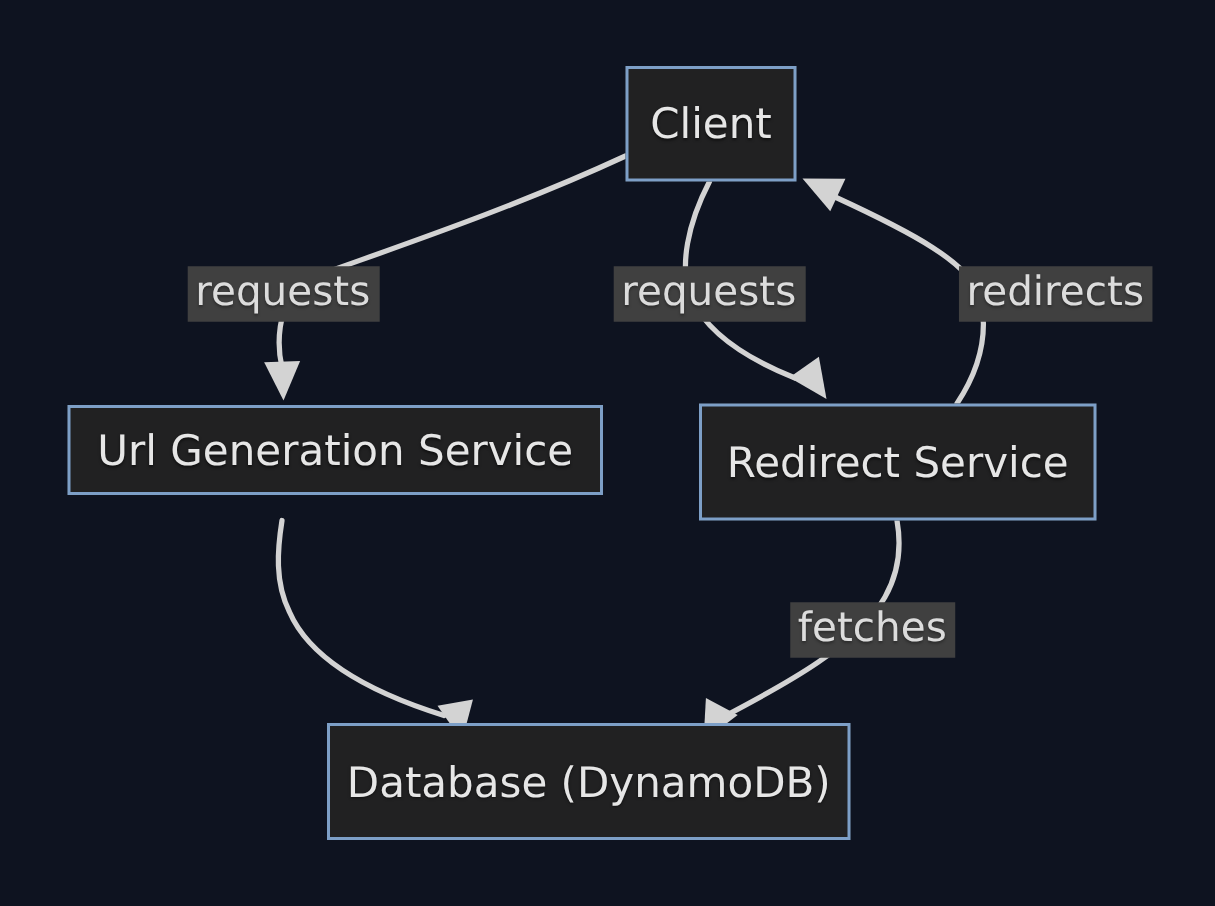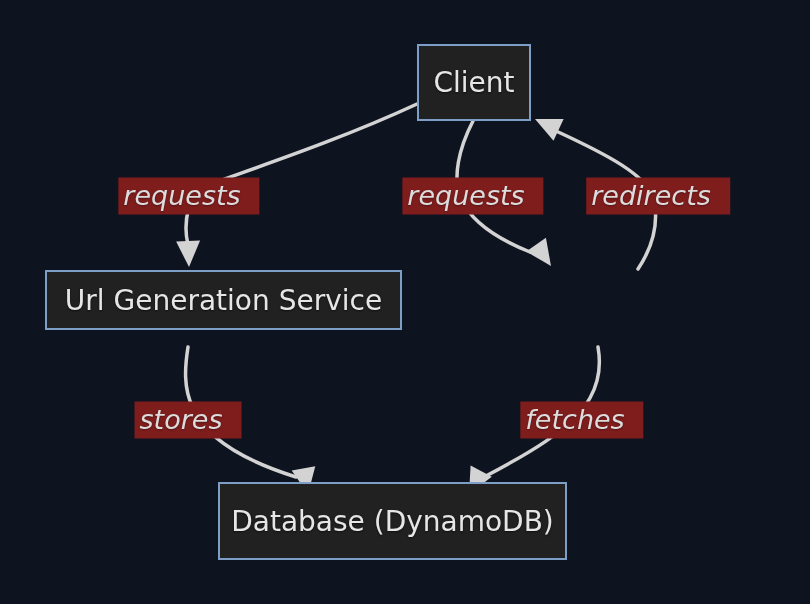--- a/index.html
+++ b/index.html
@@ -43,32 +43,31 @@
     white-space: nowrap;
     text-shadow: 0 1px 2px rgba(0,0,0,0.55);
   }
   .node-client   { left: 417px; top: 44px;  width: 114px; height: 77px; }
   .node-urlgen   { left: 10px;  top: 270px; width: 357px; height: 60px; margin-left: 35px; }
   .node-redirect { left: 466px; top: 269px; width: 265px; height: 78px; }
   .node-database { left: 218px; top: 482px; width: 349px; height: 78px; }
   .edge-label {
     position: absolute;
     transform: translate(-50%, -50%);
-    background: #7f1d1d;
+    background: #404040;
     color: #dcdcdc;
     font-size: 27px;
     line-height: 1.0;
-    padding: 4px 19px 6px 5px;
+    padding: 4px 6px 6px 5px;
     white-space: nowrap;
     text-shadow: 0 1px 2px rgba(0,0,0,0.35);
-    font-style: italic;
   }
   .label-requests-left { left: 189px; top: 196px; }
   .label-requests-mid  { left: 473px; top: 196px; }
-  .label-redirects     { left: 658px; top: 196px; }
+  .label-redirects     { left: 704px; top: 196px; }
   .label-stores        { left: 188px; top: 420px; }
   .label-fetches       { left: 582px; top: 420px; }
 </style>
 </head>
 <body>
 
 <div class="stage">
 
   <svg class="edges" width="810" height="604" viewBox="0 0 810 604" aria-hidden="true">
 
@@ -89,28 +88,30 @@
   </svg>
 
   <div class="node node-client">
     <span>Client</span>
   </div>
 
   <div class="node node-urlgen">
     <span>Url Generation Service</span>
   </div>
 
+  <div class="node node-redirect">
+    <span>Redirect Service</span>
+  </div>
 
   <div class="node node-database">
     <span>Database (DynamoDB)</span>
   </div>
 
   <div class="edge-label label-requests-left">requests</div>
 
   <div class="edge-label label-requests-mid">requests</div>
 
   <div class="edge-label label-redirects">redirects</div>
 
-  <div class="edge-label label-stores">stores</div>
 
   <div class="edge-label label-fetches">fetches</div>
 
 </div>
 
 </body></html>

